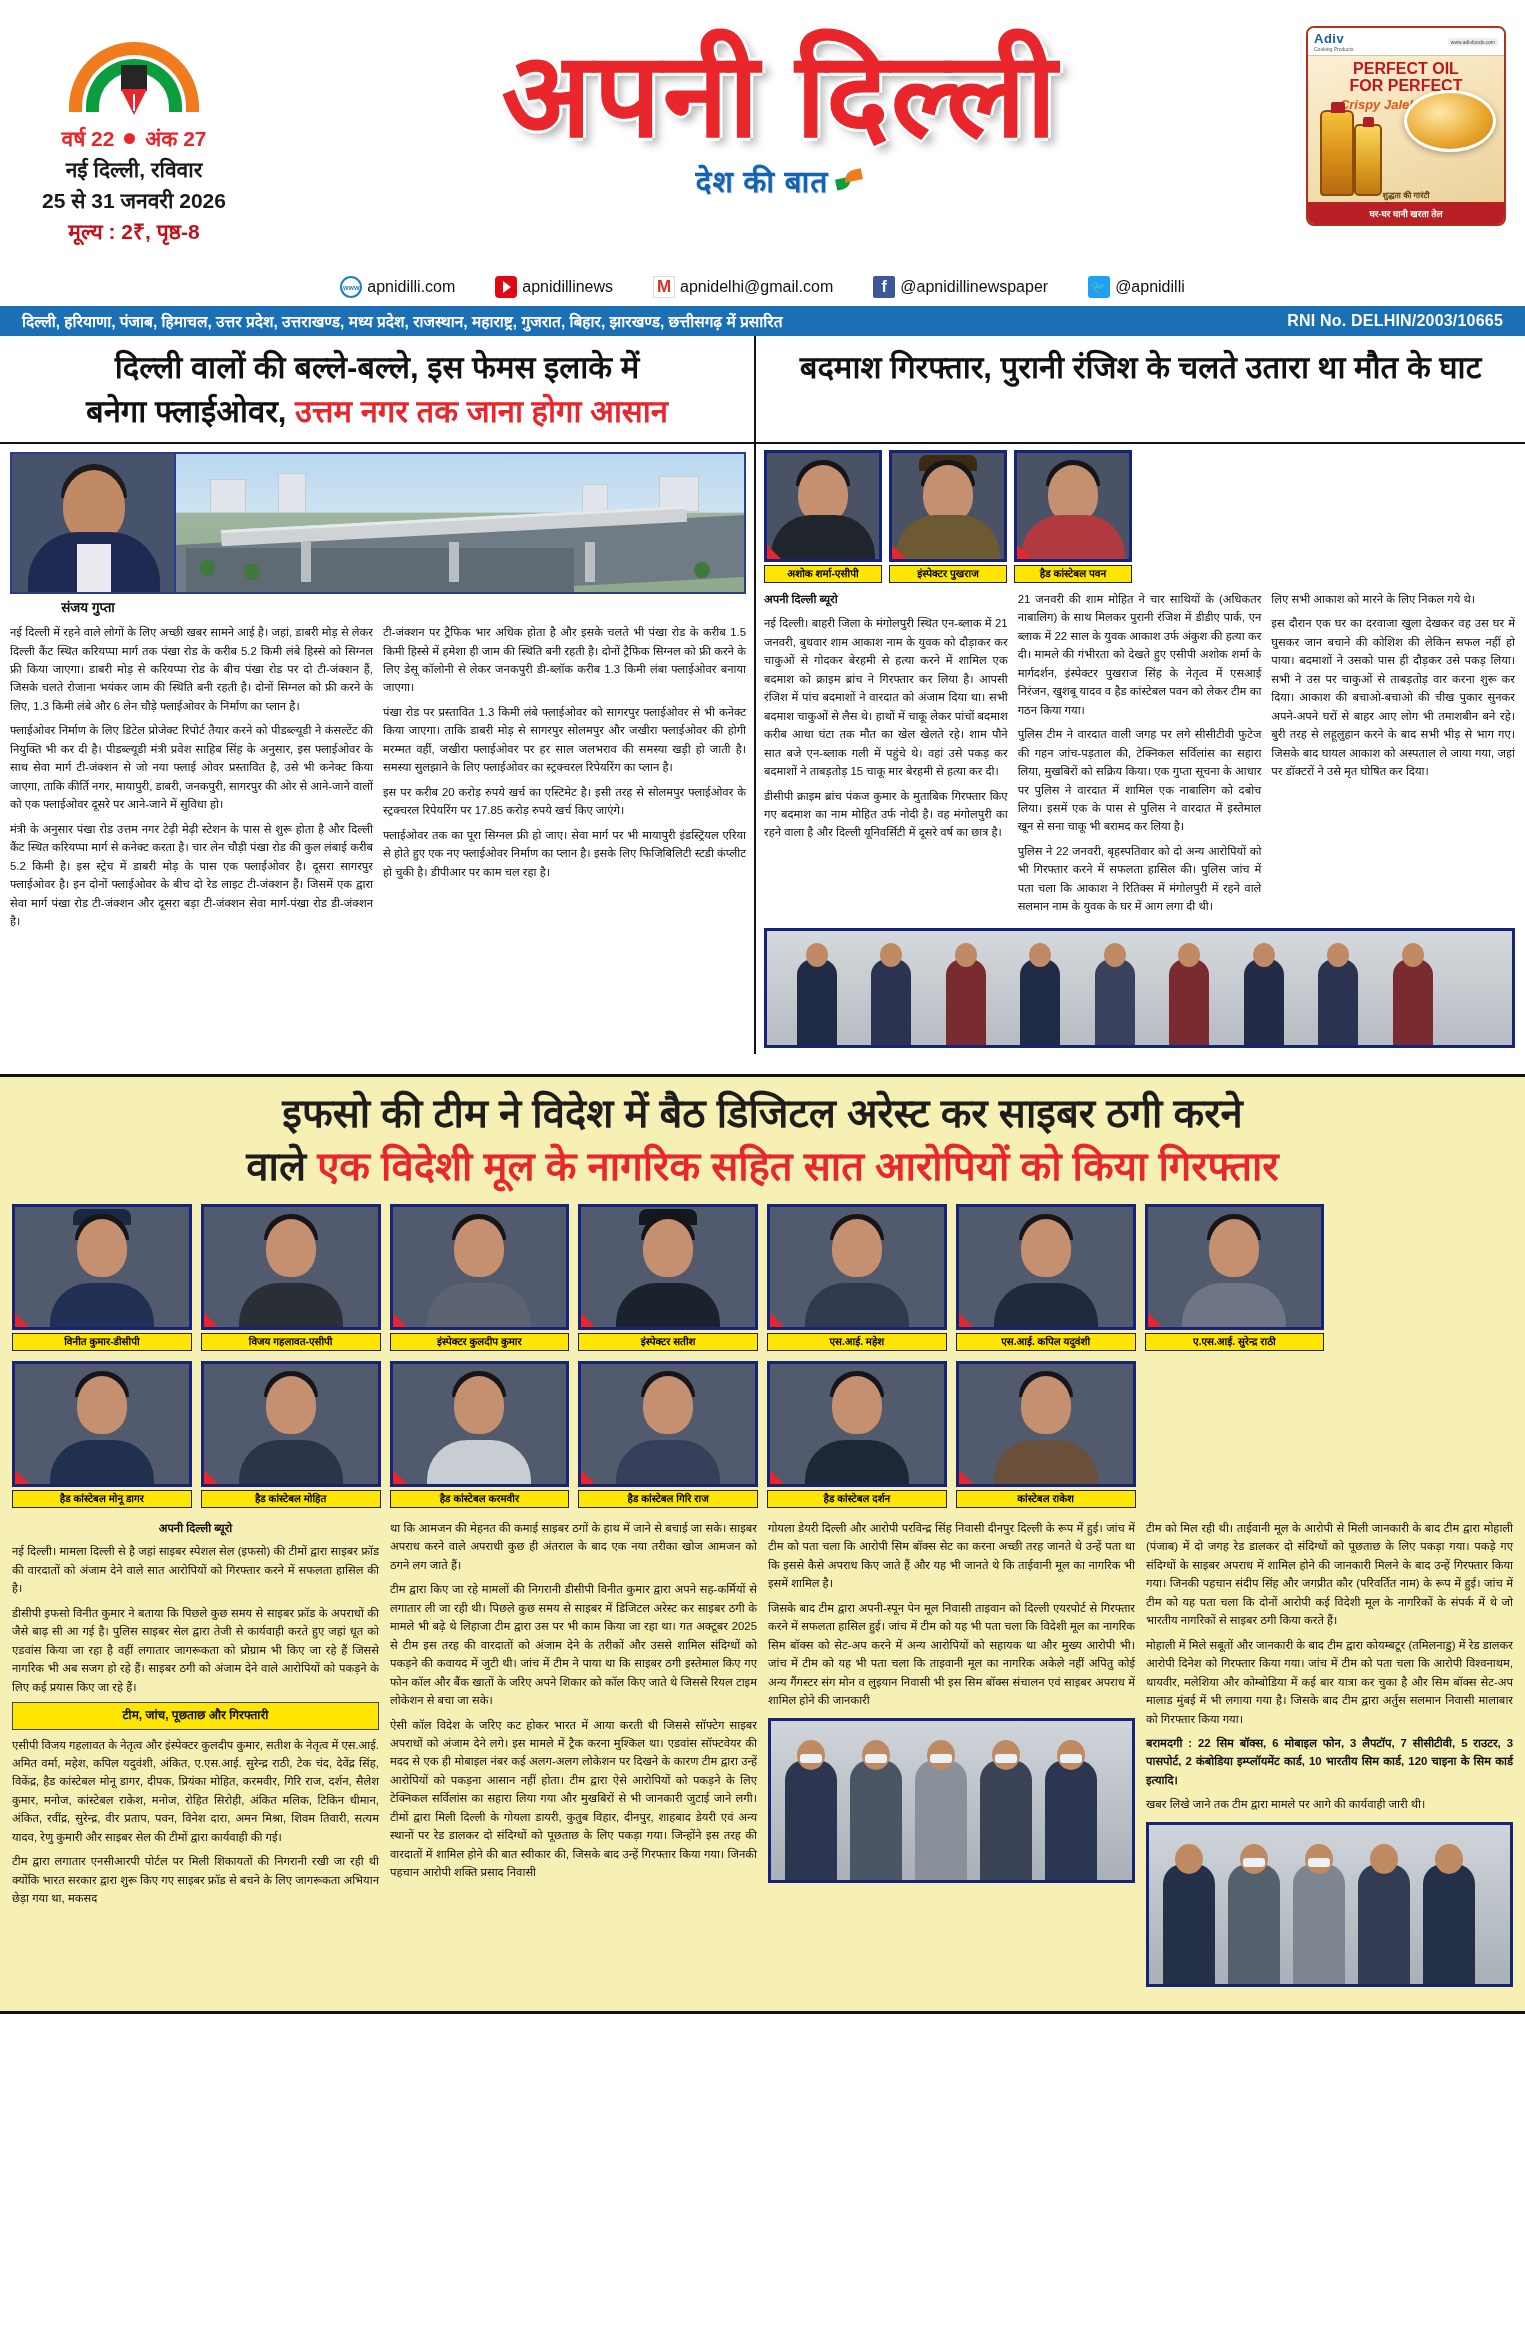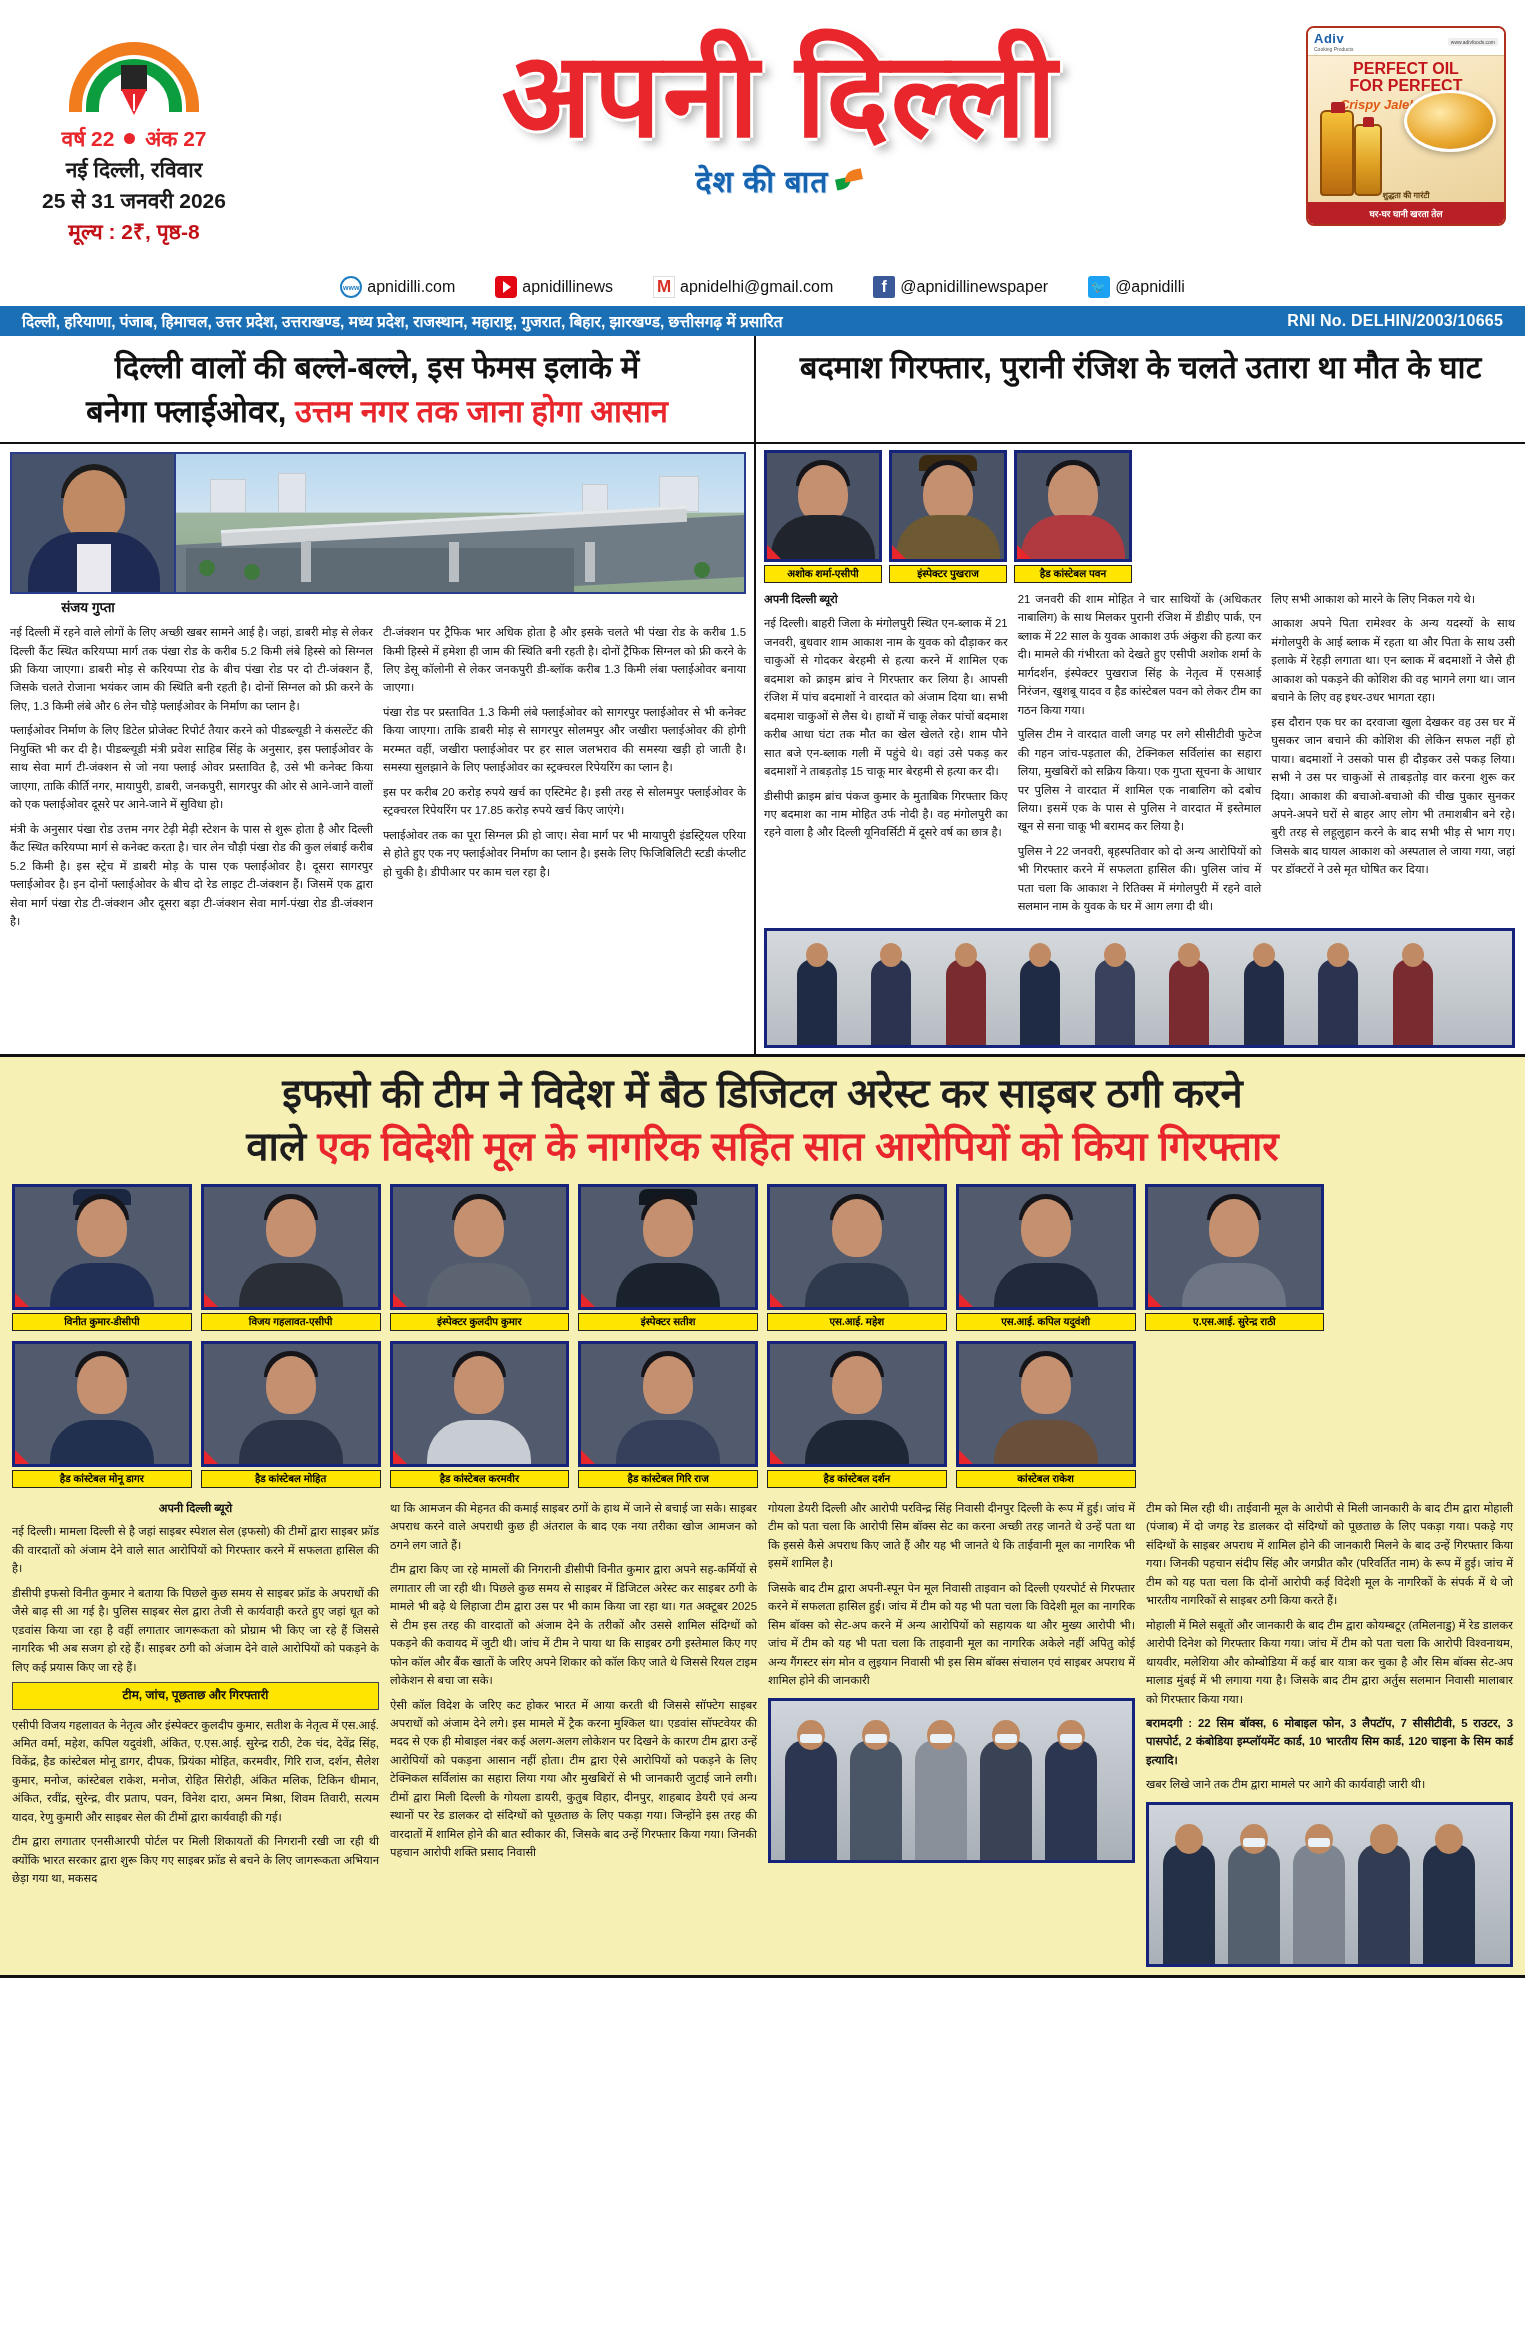--- a/index.html
+++ b/index.html
@@ -151,22 +151,22 @@
   .rcol { flex: 1; font-size: 11.4px; line-height: 1.62; color: #111; text-align: justify; }
   .rcol p { margin-bottom: 6px; }
 
   .group-photo { margin-top: 6px; height: 120px; border: 3px solid #16237a; position: relative; overflow: hidden;
                  background: linear-gradient(180deg,#d5d9dd 0%, #b6bcc2 100%); }
   .gp-person { position: absolute; bottom: 0; width: 40px; height: 86px; border-radius: 16px 16px 0 0; }
   .gp-head { position:absolute; top: -16px; left: 50%; transform: translateX(-50%); width: 22px; height: 24px;
              border-radius: 50%; background:#c08b64;}
 
   
-  .yellow-sec { background: #f7f0b4; border-top: 3px solid #111; border-bottom: 3px solid #111; margin-top: 0;
-                padding: 10px 12px 8px 12px; }
+  .yellow-sec { background: #f7f0b4; border-top: 3px solid #111; border-bottom: 3px solid #111; margin-top: 20px;
+                padding: 10px 12px 24px 12px; }
   .ybanner { text-align: center; }
   .ybanner .l1 { font-size: 40px; font-weight: bold; color: #1d1d1d; line-height: 1.32; }
   .ybanner .l2 { font-size: 40px; font-weight: bold; color: #1d1d1d; line-height: 1.32; }
   .ybanner .red { color: #e8262b; }
 
   .grid8 { display: grid; grid-template-columns: repeat(8, 1fr); gap: 9px; margin-top: 12px; }
   .gcell .gph { width: 100%; height: 126px; border: 3px solid #16237a; position: relative; overflow: hidden; background: #515b6d; }
   .gcell .gph:after { content:""; position:absolute; left:0; bottom:0; width:0; height:0;
                       border-left: 14px solid #e8262b; border-top: 14px solid transparent;}
   .gcap { margin-top: 3px; background: #ffe600; border: 1px solid #222; font-size: 10.2px; font-weight: bold;
@@ -365,21 +365,20 @@
         <p>नई दिल्ली। बाहरी जिला के मंगोलपुरी स्थित एन-ब्लाक में 21 जनवरी, बुधवार शाम आकाश नाम के युवक को दौड़ाकर कर चाकुओं से गोदकर बेरहमी से हत्या करने में शामिल एक बदमाश को क्राइम ब्रांच ने गिरफ्तार कर लिया है। आपसी रंजिश में पांच बदमाशों ने वारदात को अंजाम दिया था। सभी बदमाश चाकुओं से लैस थे। हाथों में चाकू लेकर पांचों बदमाश करीब आधा घंटा तक मौत का खेल खेलते रहे। शाम पौने सात बजे एन-ब्लाक गली में पहुंचे थे। वहां उसे पकड़ कर बदमाशों ने ताबड़तोड़ 15 चाकू मार बेरहमी से हत्या कर दी।</p>
         <p>डीसीपी क्राइम ब्रांच पंकज कुमार के मुताबिक गिरफ्तार किए गए बदमाश का नाम मोहित उर्फ नोदी है। वह मंगोलपुरी का रहने वाला है और दिल्ली यूनिवर्सिटी में दूसरे वर्ष का छात्र है।</p>
       </div>
       <div class="rcol">
         <p>21 जनवरी की शाम मोहित ने चार साथियों के (अधिकतर नाबालिग) के साथ मिलकर पुरानी रंजिश में डीडीए पार्क, एन ब्लाक में 22 साल के युवक आकाश उर्फ अंकुश की हत्या कर दी। मामले की गंभीरता को देखते हुए एसीपी अशोक शर्मा के मार्गदर्शन, इंस्पेक्टर पुखराज सिंह के नेतृत्व में एसआई निरंजन, खुशबू यादव व हैड कांस्टेबल पवन को लेकर टीम का गठन किया गया।</p>
         <p>पुलिस टीम ने वारदात वाली जगह पर लगे सीसीटीवी फुटेज की गहन जांच-पड़ताल की, टेक्निकल सर्विलांस का सहारा लिया, मुखबिरों को सक्रिय किया। एक गुप्ता सूचना के आधार पर पुलिस ने वारदात में शामिल एक नाबालिग को दबोच लिया। इसमें एक के पास से पुलिस ने वारदात में इस्तेमाल खून से सना चाकू भी बरामद कर लिया है।</p>
         <p>पुलिस ने 22 जनवरी, बृहस्पतिवार को दो अन्य आरोपियों को भी गिरफ्तार करने में सफलता हासिल की। पुलिस जांच में पता चला कि आकाश ने रितिक्स में मंगोलपुरी में रहने वाले सलमान नाम के युवक के घर में आग लगा दी थी।</p>
       </div>
       <div class="rcol">
         <p>लिए सभी आकाश को मारने के लिए निकल गये थे।</p>
-        <p>आकाश अपने पिता रामेश्वर के अन्य यदस्यों के साथ मंगोलपुरी के आई ब्लाक में रहता था और पिता के साथ उसी इलाके में रेहड़ी लगाता था। एन ब्लाक में बदमाशों ने जैसे ही आकाश को पकड़ने की कोशिश की वह भागने लगा था। जान बचाने के लिए वह इधर-उधर भागता रहा।</p>
         <p>इस दौरान एक घर का दरवाजा खुला देखकर वह उस घर में घुसकर जान बचाने की कोशिश की लेकिन सफल नहीं हो पाया। बदमाशों ने उसको पास ही दौड़कर उसे पकड़ लिया। सभी ने उस पर चाकुओं से ताबड़तोड़ वार करना शुरू कर दिया। आकाश की बचाओ-बचाओ की चीख पुकार सुनकर अपने-अपने घरों से बाहर आए लोग भी तमाशबीन बने रहे। बुरी तरह से लहूलुहान करने के बाद सभी भीड़ से भाग गए। जिसके बाद घायल आकाश को अस्पताल ले जाया गया, जहां पर डॉक्टरों ने उसे मृत घोषित कर दिया।</p>
       </div>
     </div>
 
     <div class="group-photo">
       <div class="gp-person" style="left:4%;background:#1f2a44;">
           <span class="gp-head"></span>
         </div>
       <div class="gp-person" style="left:14%;background:#2b3350;">
           <span class="gp-head"></span>

